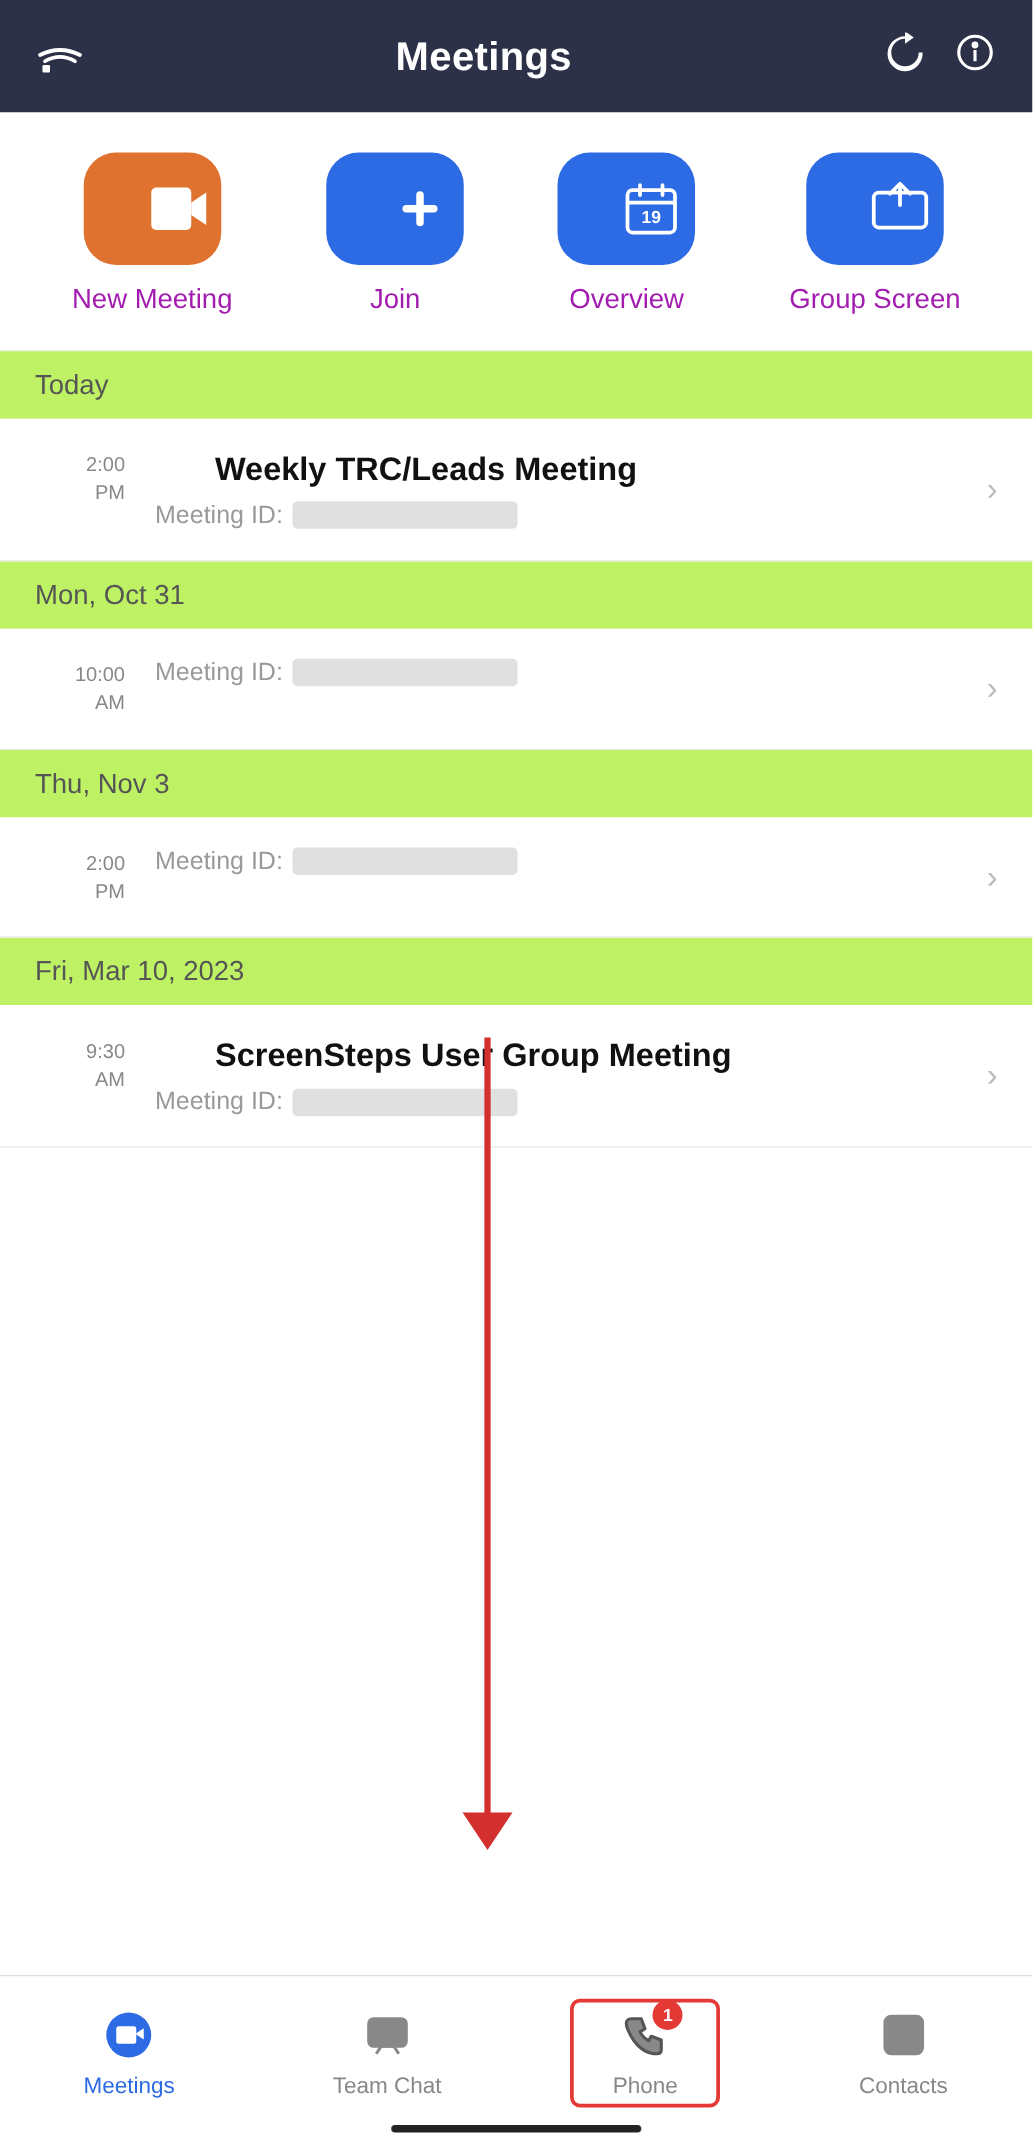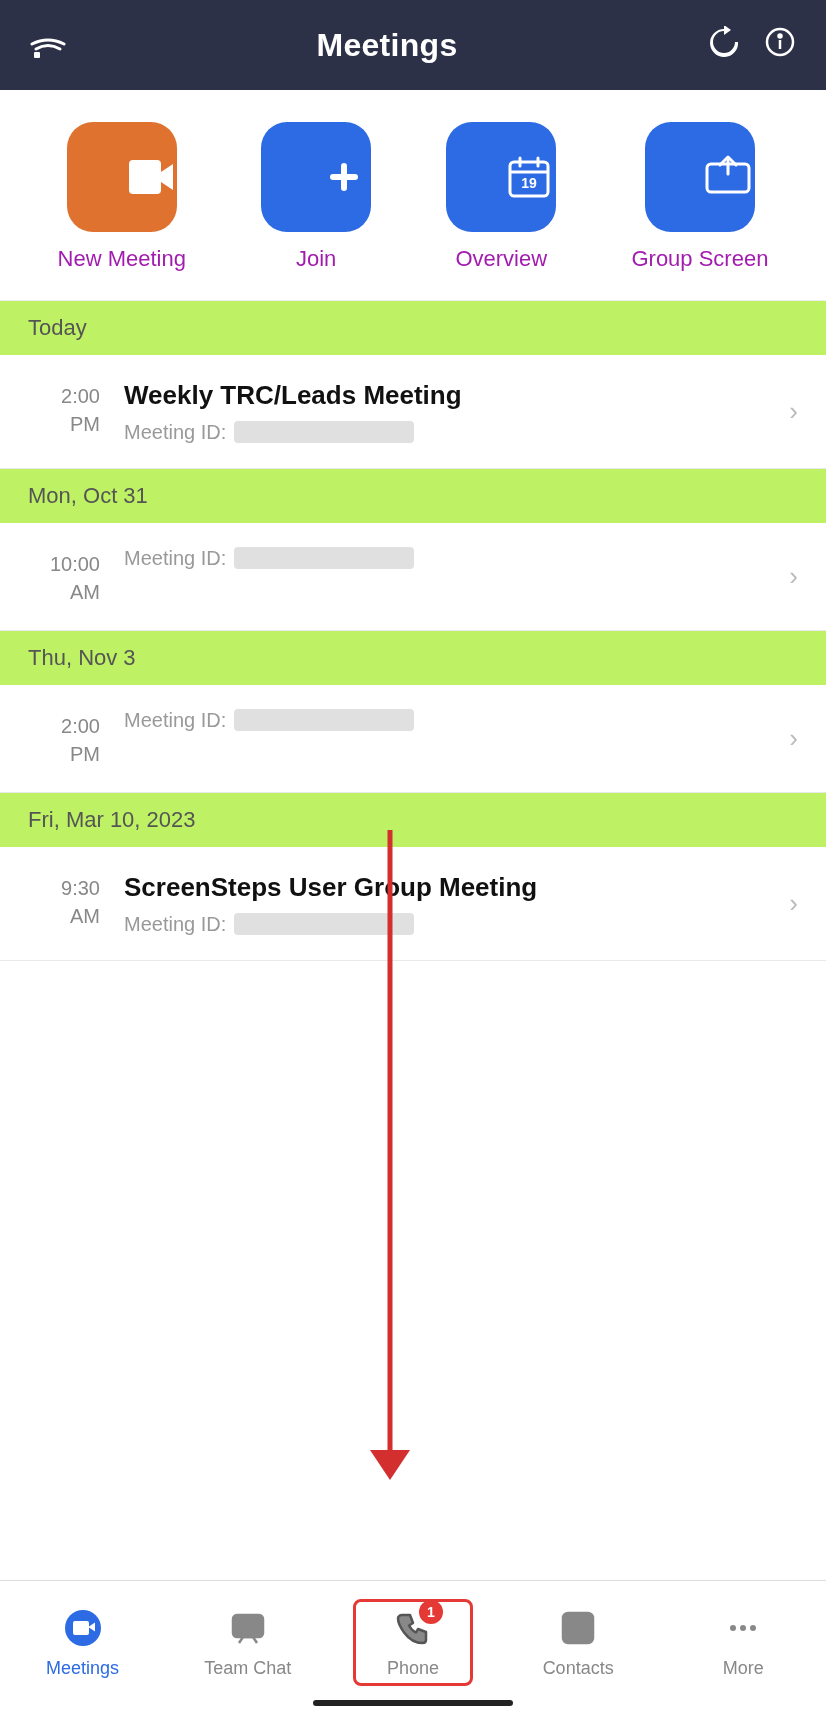--- a/index.html
+++ b/index.html
@@ -52,25 +52,26 @@
     }
     .quick-action-item {
       display: flex;
       flex-direction: column;
       align-items: center;
       gap: 14px;
       cursor: pointer;
     }
     .action-icon {
       width: 110px;
-      height: 110px;
+      height: 90px;
       border-radius: 26px;
       display: flex;
       align-items: center;
-      justify-content: flex-end;
+      justify-content: flex-start;
+      padding-left: 48px;
     }
     .action-icon.orange { background: #e07230; }
     .action-icon.blue { background: #2d6be4; }
     .action-icon svg {
       width: 54px;
       height: 54px;
       fill: white;
     }
     .action-label {
       font-size: 22px;
@@ -95,33 +96,34 @@
       border-bottom: 1px solid #e8e8e8;
       background: #fff;
       cursor: pointer;
       position: relative;
     }
     .meeting-time {
       min-width: 72px;
       text-align: right;
       margin-right: 24px;
       color: #888;
-      font-size: 20px;
+      font-size: 16px;
       line-height: 1.4;
       padding-top: 3px;
     }
     .meeting-details {
       flex: 1;
     }
     .meeting-title {
       font-size: 26px;
       font-weight: 700;
       color: #111;
       line-height: 1.3;
       margin-bottom: 8px;
+      margin-left: 48px;
     }
     .meeting-id-row {
       display: flex;
       align-items: center;
       gap: 8px;
     }
     .meeting-id-label {
       font-size: 20px;
       color: #999;
     }
@@ -426,26 +428,16 @@
     <div class="nav-icon inactive">
       <svg viewBox="0 0 38 38" fill="none" xmlns="http://www.w3.org/2000/svg">
         <rect x="4" y="4" width="30" height="30" rx="5" stroke="#888" stroke-width="2.5"></rect>
         <circle cx="19" cy="15" r="5" stroke="#888" stroke-width="2.5"></circle>
         <path d="M8 32c0-6 4.5-10 11-10s11 4 11 10" stroke="#888" stroke-width="2.5" stroke-linecap="round"></path>
       </svg>
     </div>
     <span class="nav-label">Contacts</span>
   </div>
 
-  <div class="nav-item">
-    <div class="nav-icon inactive">
-      <svg viewBox="0 0 38 38" fill="#888" xmlns="http://www.w3.org/2000/svg">
-        <circle cx="9" cy="19" r="3"></circle>
-        <circle cx="19" cy="19" r="3"></circle>
-        <circle cx="29" cy="19" r="3"></circle>
-      </svg>
-    </div>
-    <span class="nav-label">More</span>
-  </div>
 
 </div>
 
 <div class="home-indicator"></div>
 
 </body></html>

